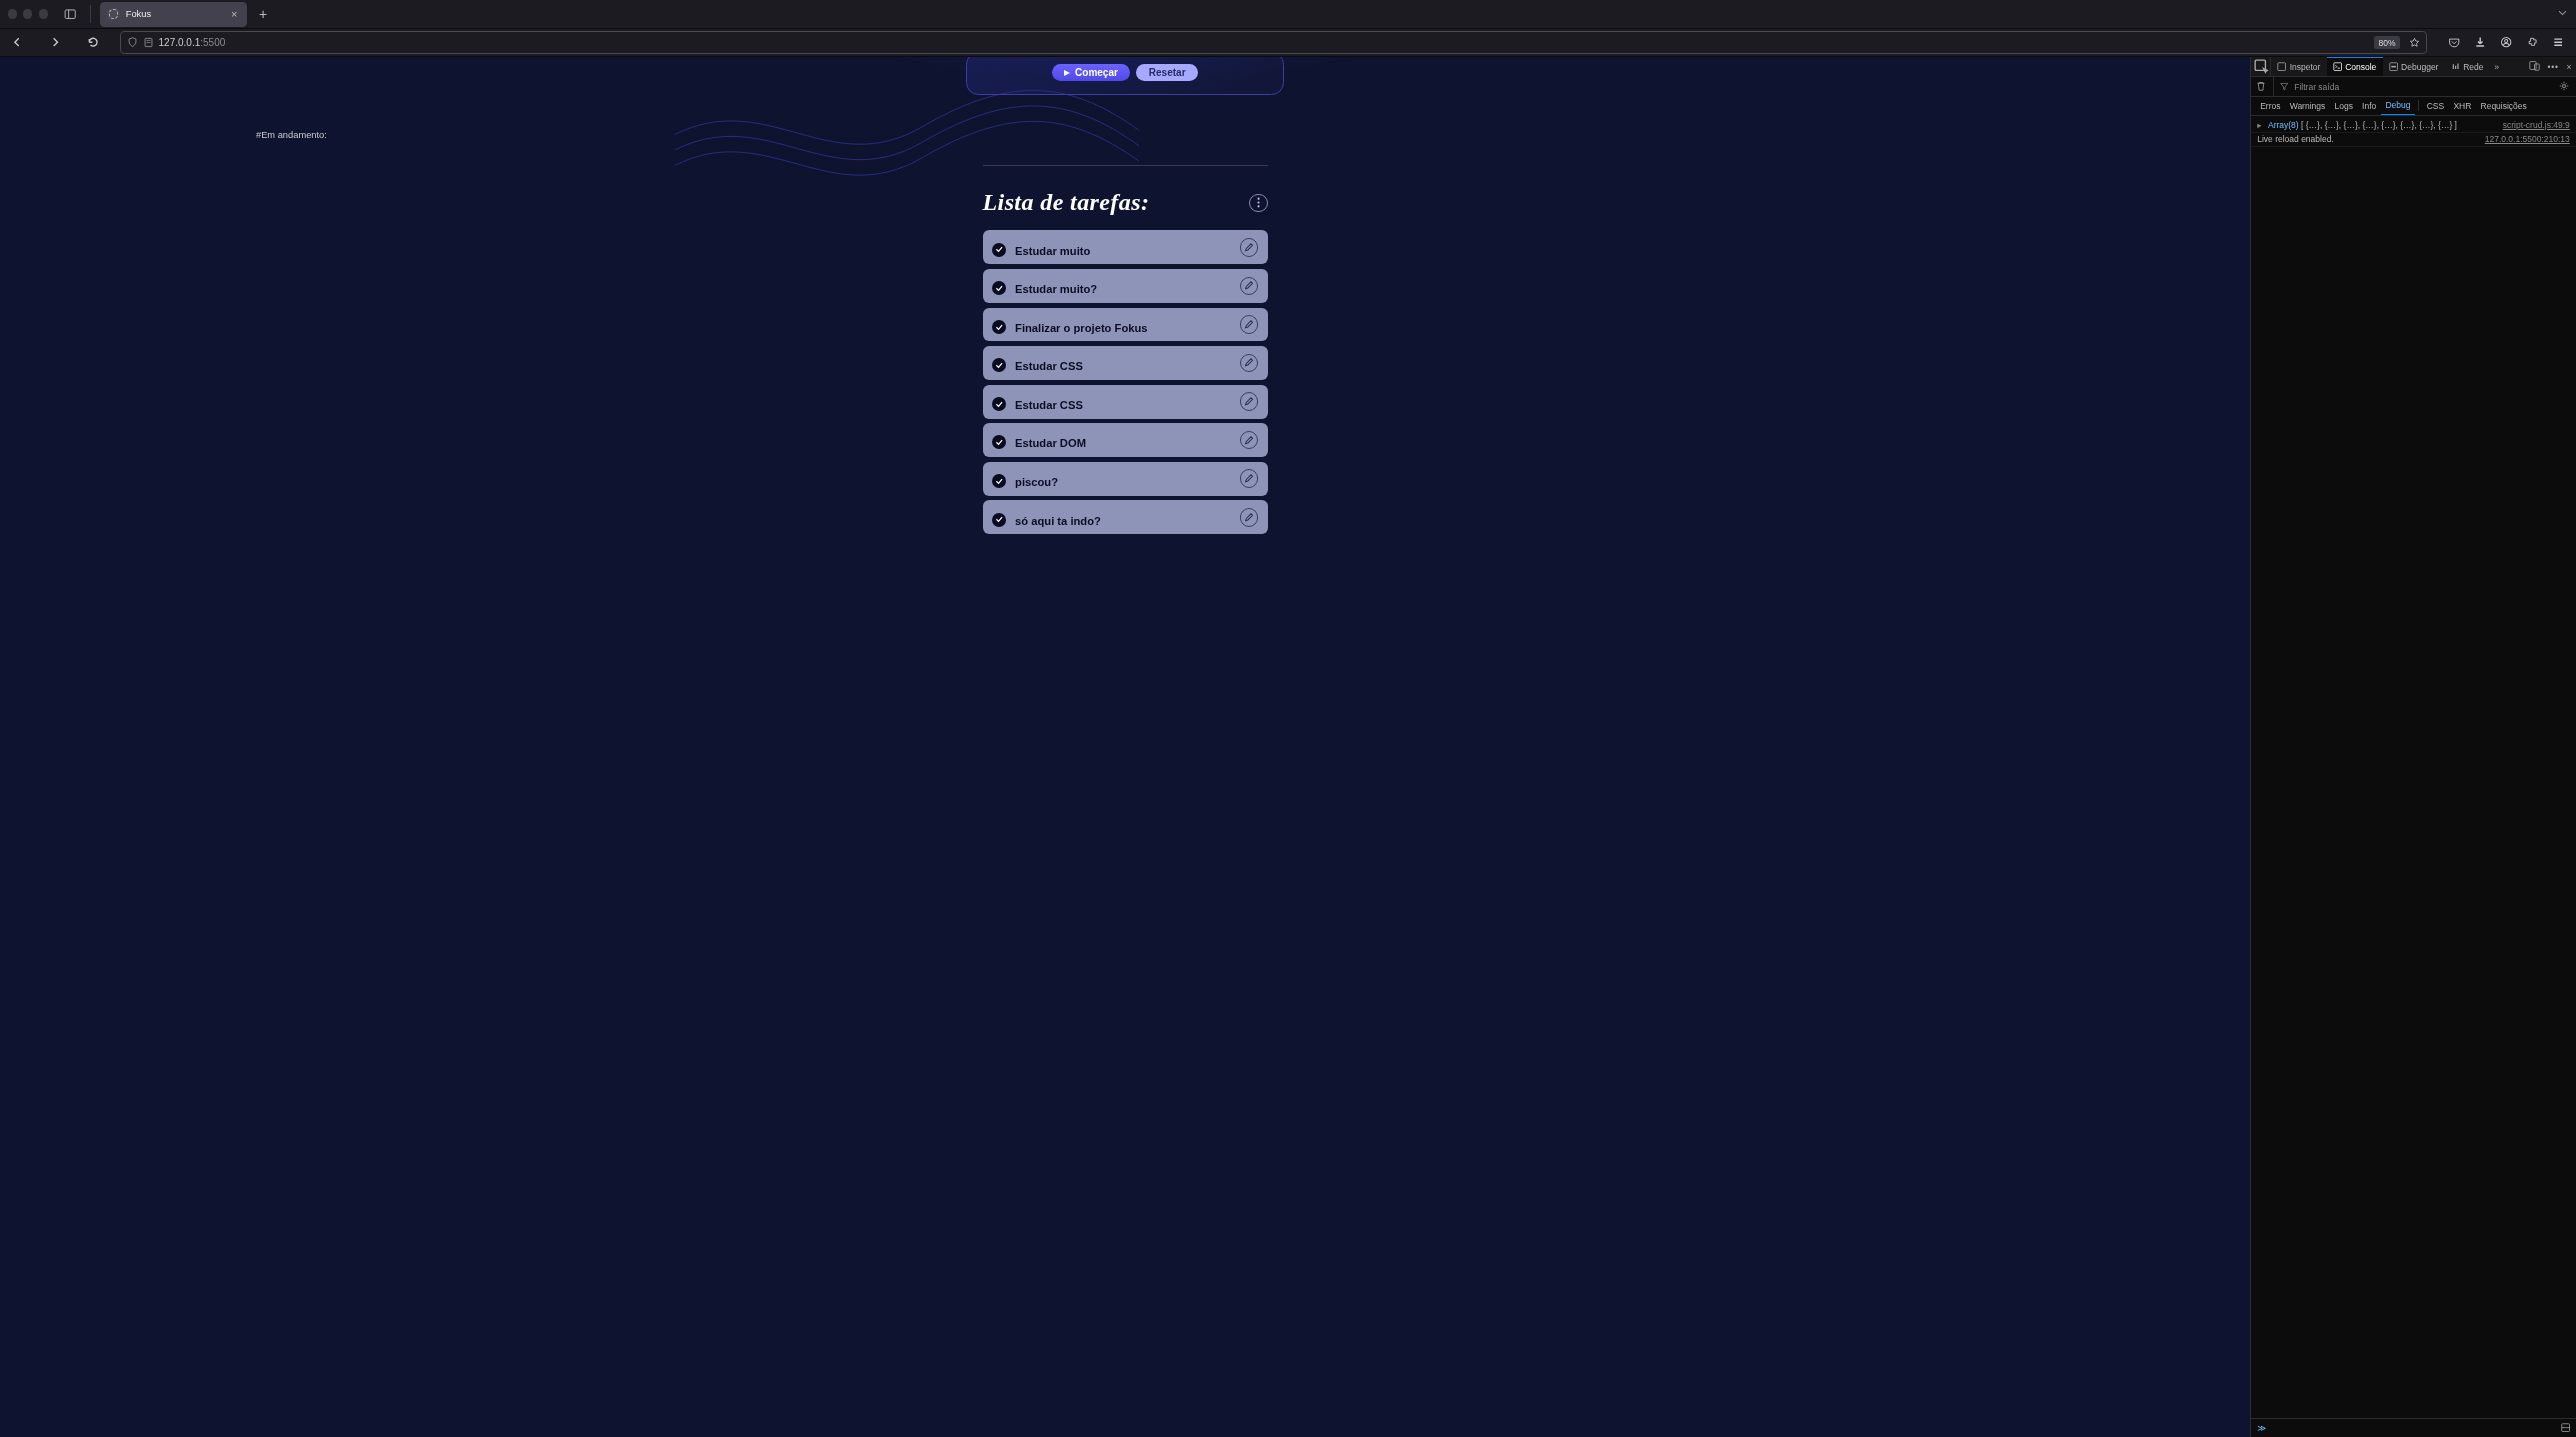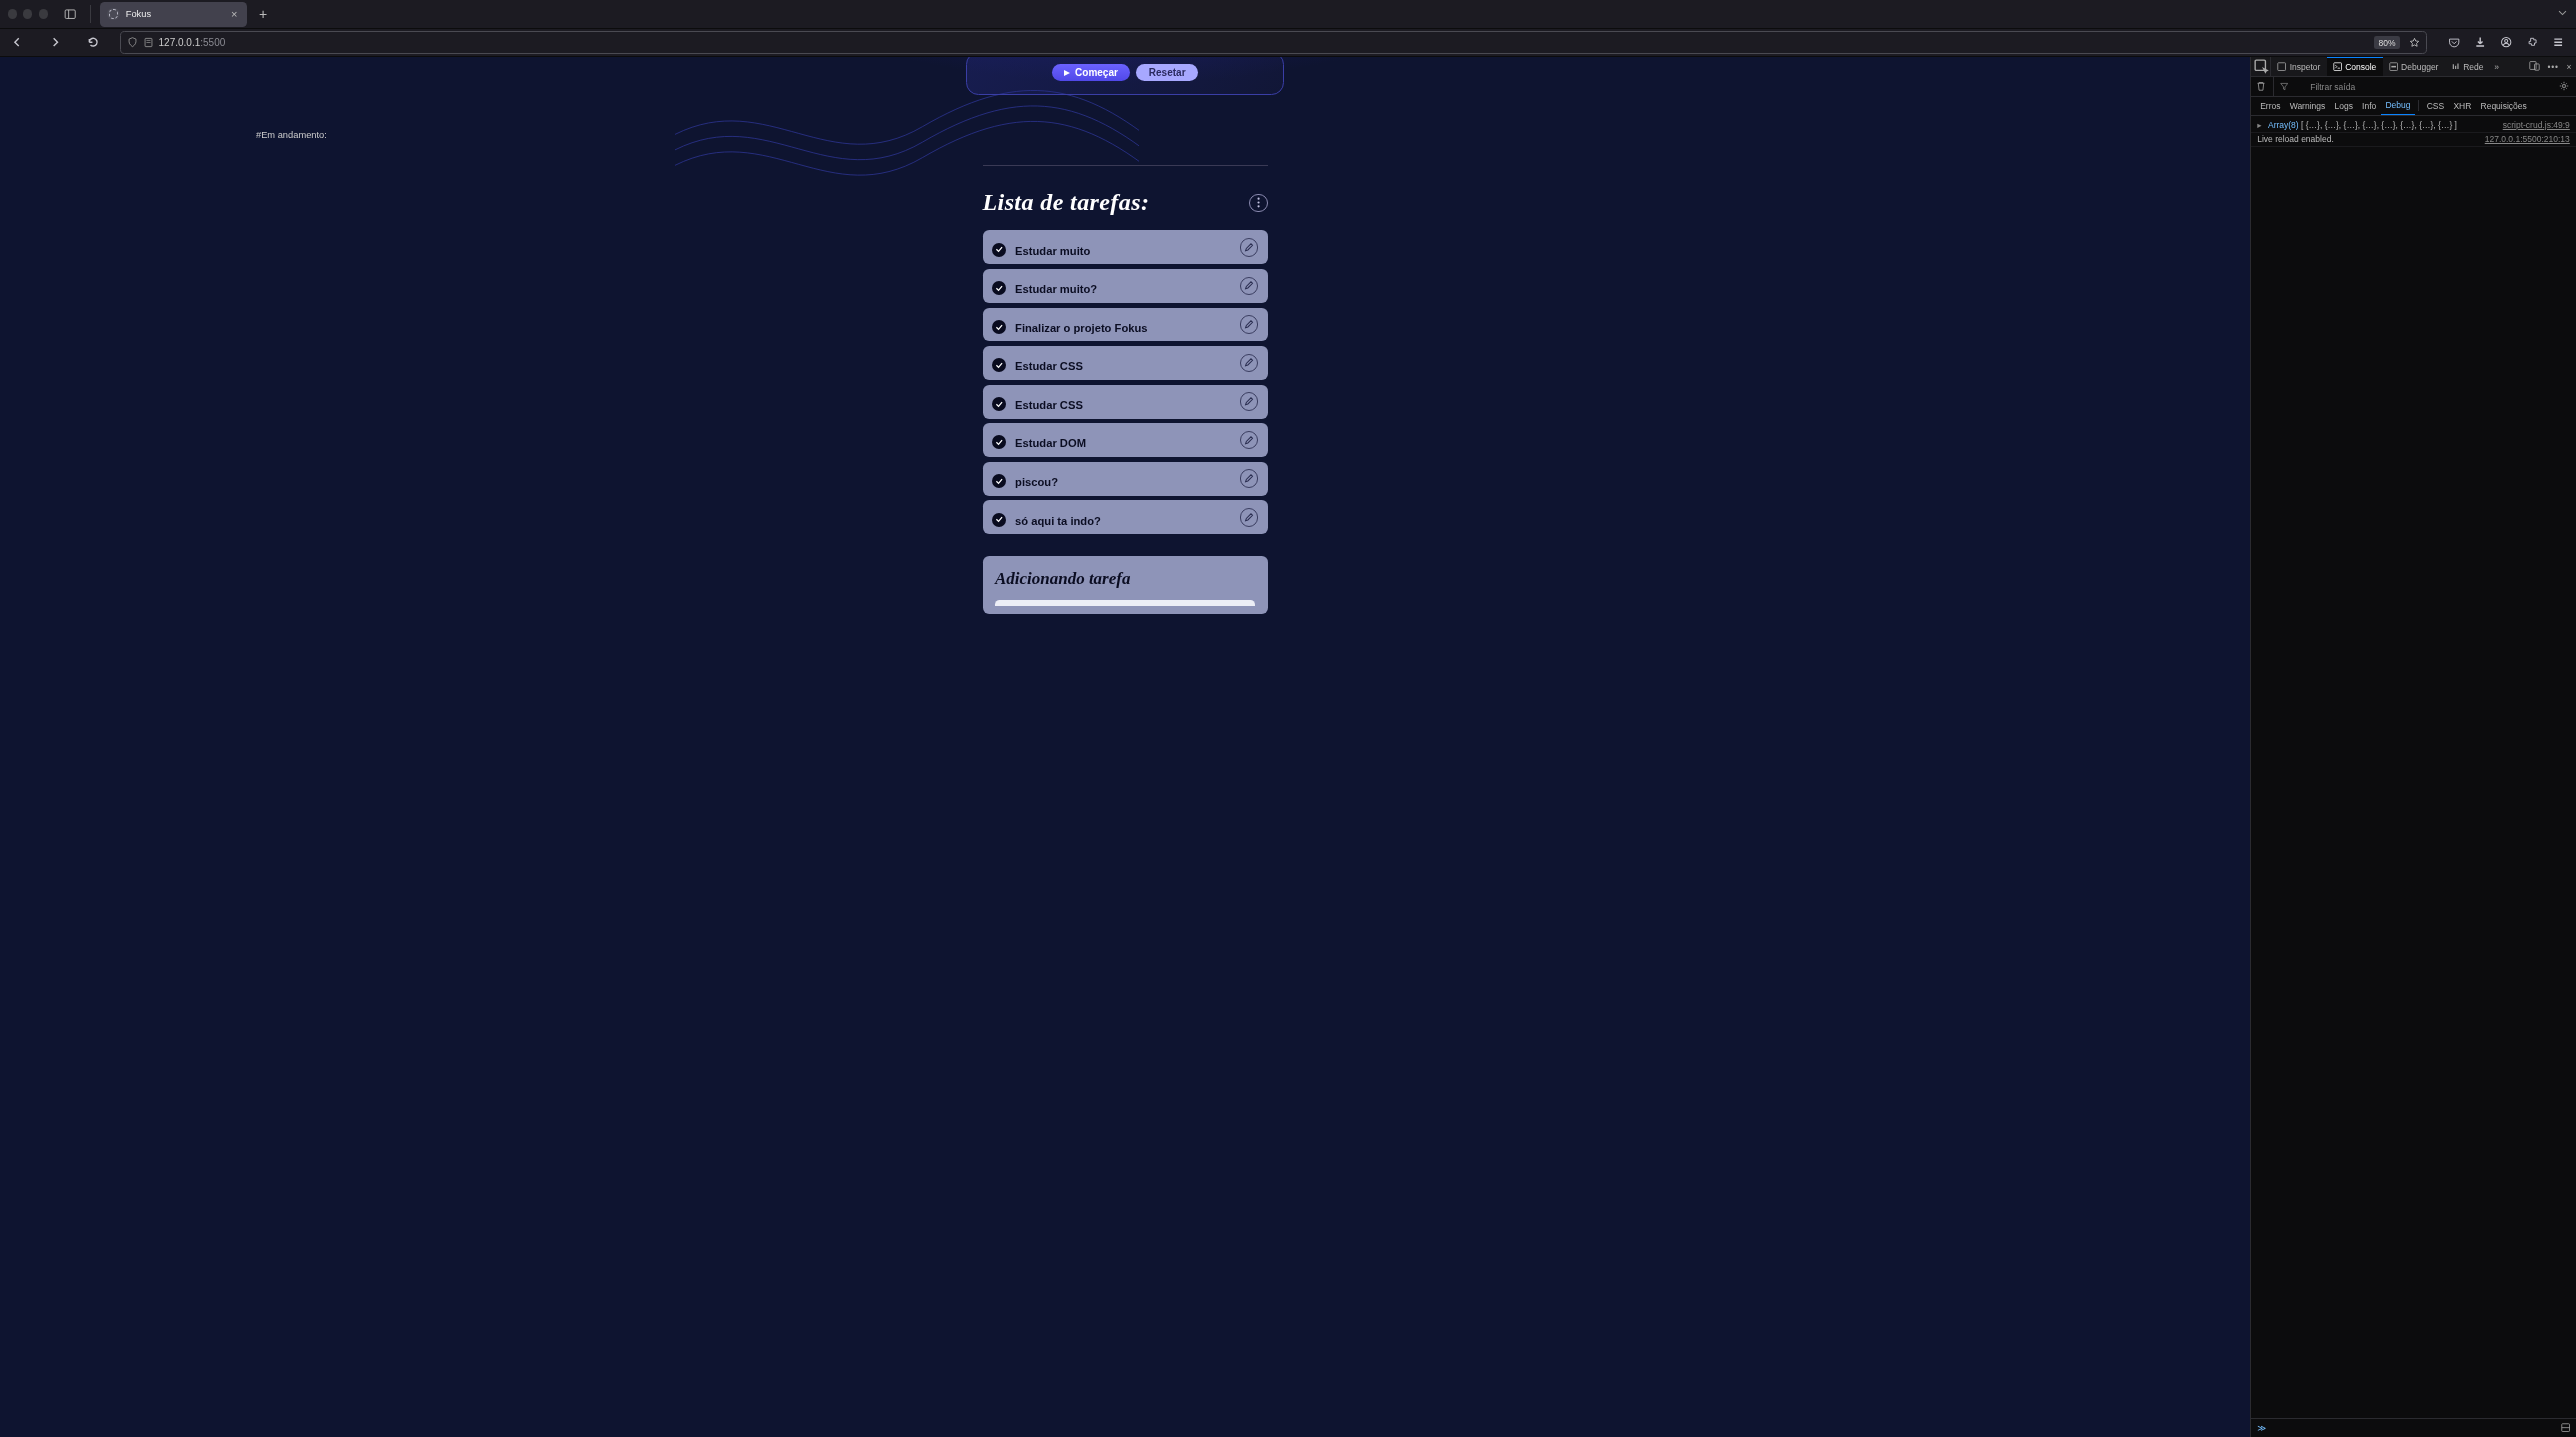--- a/index.html
+++ b/index.html
@@ -70,21 +70,21 @@
 .dt-tabs { display: flex; align-items: center; height: 20px; border-bottom: 0.8px solid #2b2b30; padding: 0 3.1px; gap: 0; background: #18181b; }
 .dt-pick { width: 17px; display: flex; align-items: center; justify-content: center; border-right: 0.8px solid #2b2b30; height: 100%; color: #aaa; }
 .dt-tab { display: flex; align-items: center; gap: 3.1px; padding: 0 6.2px; height: 100%; color: #bbb; font-family: -apple-system, sans-serif; font-size: 8.5px; }
 .dt-tab.active { color: #fff; border-top: 1.5px solid #0a84ff; background: #0c0c0d; }
 .dt-tab svg { width: 9.3px; height: 9.3px; }
 .dt-tabs-right { margin-left: auto; display: flex; align-items: center; gap: 4.6px; color: #aaa; }
 .dt-tabs-right > * { padding: 1.5px; }
 
 .dt-filter { display: flex; align-items: center; height: 20px; border-bottom: 0.8px solid #2b2b30; padding: 0 4.6px; gap: 4.6px; }
 .dt-trash { width: 12.4px; color: #aaa; }
-.dt-search { flex: 1; display: flex; align-items: center; gap: 22px; color: #888; border-left: 0.8px solid #2b2b30; padding-left: 6.2px; height: 100%; font-family: -apple-system, sans-serif; }
+.dt-search { flex: 1; display: flex; align-items: center; gap: 6px; color: #888; border-left: 0.8px solid #2b2b30; padding-left: 6.2px; height: 100%; font-family: -apple-system, sans-serif; }
 .dt-gear { width: 12.4px; color: #aaa; }
 
 .dt-cats { display: flex; align-items: center; height: 18.6px; border-bottom: 0.8px solid #2b2b30; padding: 0 4.6px; gap: 0; font-family: -apple-system, sans-serif; font-size: 8.5px; }
 .dt-cat { padding: 0 4.6px; color: #bbb; height: 100%; display: flex; align-items: center; }
 .dt-cat.active { color: #75bfff; border-bottom: 1.5px solid #0a84ff; }
 .dt-cat-sep { width: 0.8px; background: #2b2b30; height: 11px; margin: 0 3.1px; }
 
 .dt-body { flex: 1; overflow: auto; padding: 3.1px 0; }
 .dt-line { display: flex; padding: 1.5px 6.2px; gap: 3.1px; border-bottom: 0.8px solid #1a1a1d; }
 .dt-arrow { color: #888; width: 7.7px; }
@@ -330,24 +330,20 @@
               </div>
               <div class="task-text">só aqui ta indo?</div>
               <div class="edit">
                 <svg viewBox="0 0 12 12">
                   <path d="M2 10l1-3 6-6 2 2-6 6-3 1z" fill="none" stroke="#2a2d50" stroke-width="1.3"></path>
                 </svg>
               </div>
             </div>
           </div>
 
-        <div class="add-panel">
-          <div class="add-title">Adicionando tarefa</div>
-          <div class="add-input"></div>
-        </div>
       </div>
     </div>
 
     <div class="devtools">
       <div class="dt-tabs">
         <div class="dt-pick">
             <svg viewBox="0 0 14 14">
               <rect x="1" y="1" width="9" height="9" fill="none" stroke="#aaa" stroke-width="1.2" rx="1"></rect>
               <path d="M7 7l6 3-2 1-1 2-3-6z" fill="#aaa"></path>
             </svg>

